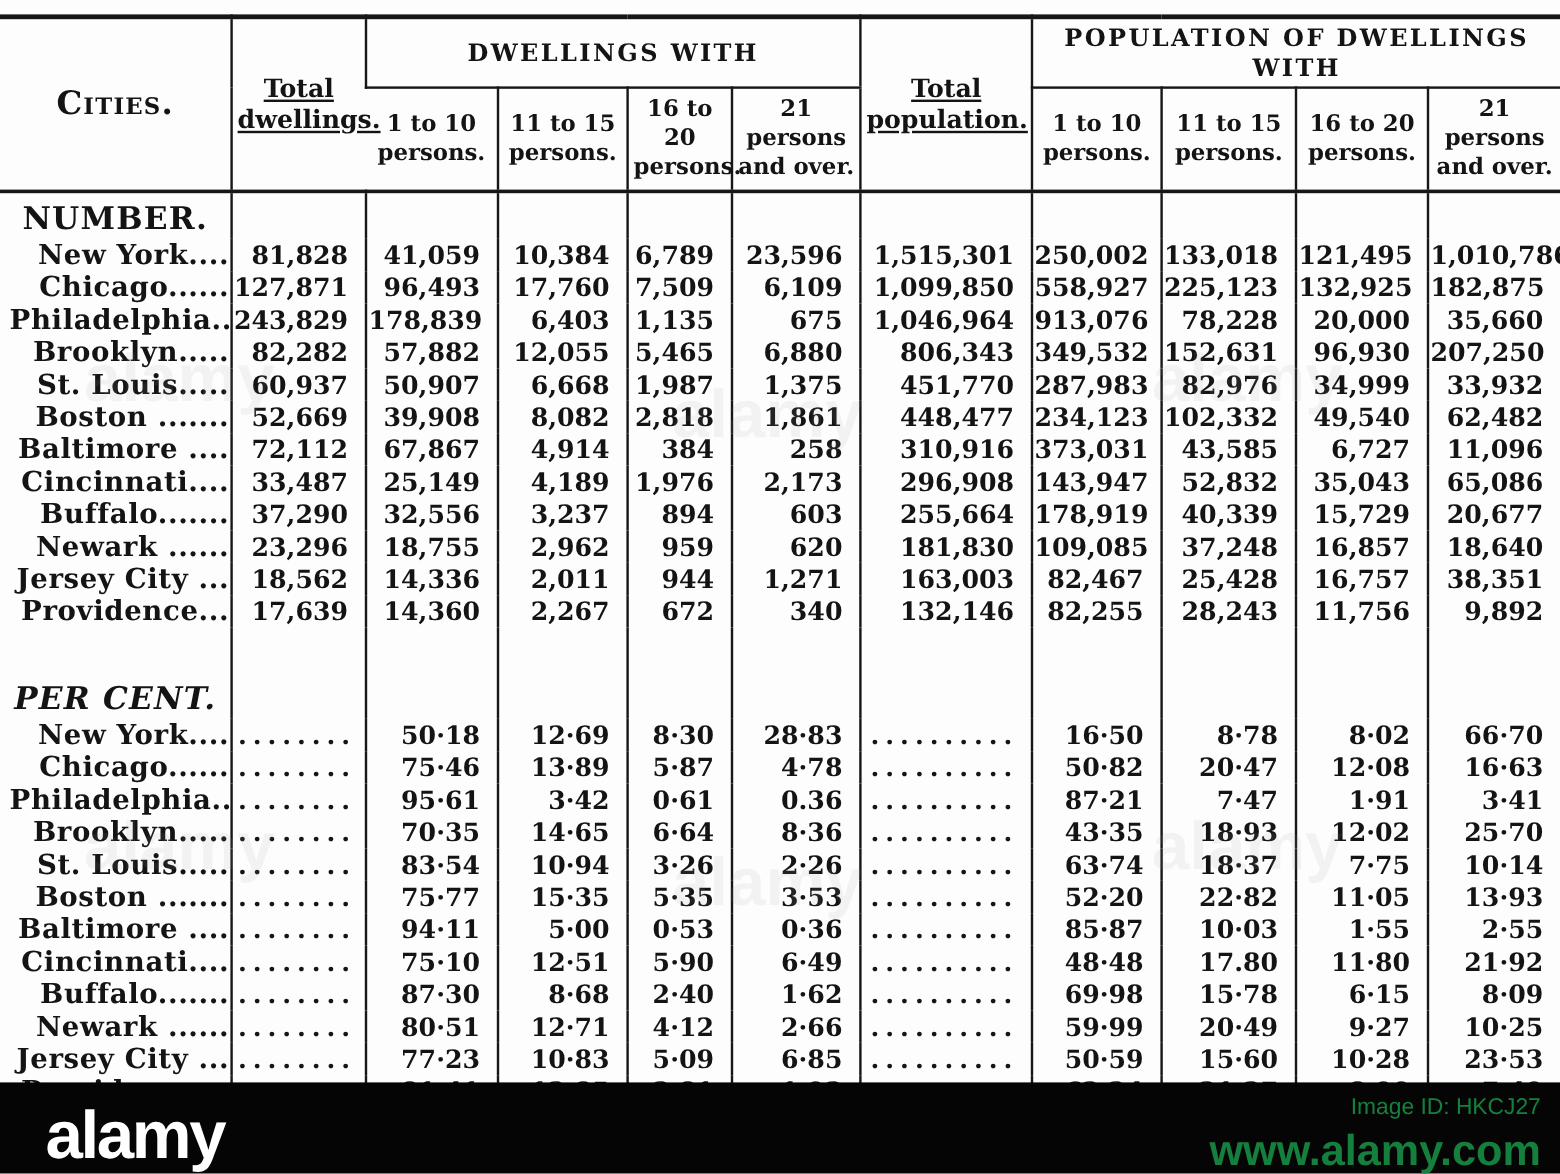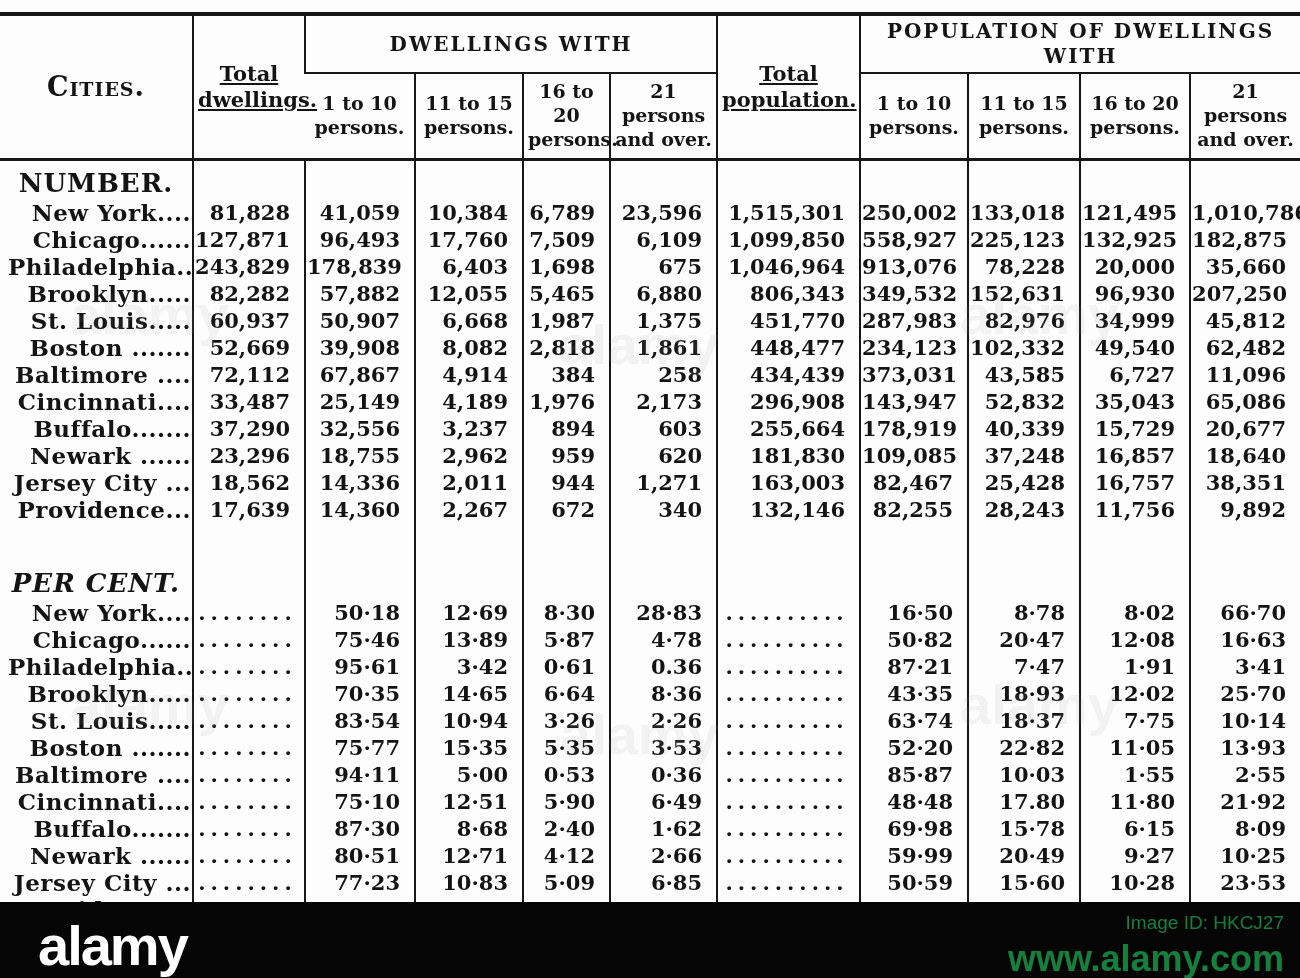--- a/index.html
+++ b/index.html
@@ -186,21 +186,21 @@
           <td class="num">558,927</td>
           <td class="num">225,123</td>
           <td class="num">132,925</td>
           <td class="num">182,875</td>
         </tr>
         <tr>
           <td class="city">Philadelphia..</td>
           <td class="num">243,829</td>
           <td class="num">178,839</td>
           <td class="num">6,403</td>
-          <td class="num">1,698</td>
+          <td class="num">1,135</td>
           <td class="num">675</td>
           <td class="num">1,046,964</td>
           <td class="num">913,076</td>
           <td class="num">78,228</td>
           <td class="num">20,000</td>
           <td class="num">35,660</td>
         </tr>
         <tr>
           <td class="city">Brooklyn.....</td>
           <td class="num">82,282</td>
@@ -218,21 +218,21 @@
           <td class="city">St. Louis.....</td>
           <td class="num">60,937</td>
           <td class="num">50,907</td>
           <td class="num">6,668</td>
           <td class="num">1,987</td>
           <td class="num">1,375</td>
           <td class="num">451,770</td>
           <td class="num">287,983</td>
           <td class="num">82,976</td>
           <td class="num">34,999</td>
-          <td class="num">45,812</td>
+          <td class="num">33,932</td>
         </tr>
         <tr>
           <td class="city">Boston .......</td>
           <td class="num">52,669</td>
           <td class="num">39,908</td>
           <td class="num">8,082</td>
           <td class="num">2,818</td>
           <td class="num">1,861</td>
           <td class="num">448,477</td>
           <td class="num">234,123</td>
@@ -240,21 +240,21 @@
           <td class="num">49,540</td>
           <td class="num">62,482</td>
         </tr>
         <tr>
           <td class="city">Baltimore ....</td>
           <td class="num">72,112</td>
           <td class="num">67,867</td>
           <td class="num">4,914</td>
           <td class="num">384</td>
           <td class="num">258</td>
-          <td class="num">434,439</td>
+          <td class="num">310,916</td>
           <td class="num">373,031</td>
           <td class="num">43,585</td>
           <td class="num">6,727</td>
           <td class="num">11,096</td>
         </tr>
         <tr>
           <td class="city">Cincinnati....</td>
           <td class="num">33,487</td>
           <td class="num">25,149</td>
           <td class="num">4,189</td>

